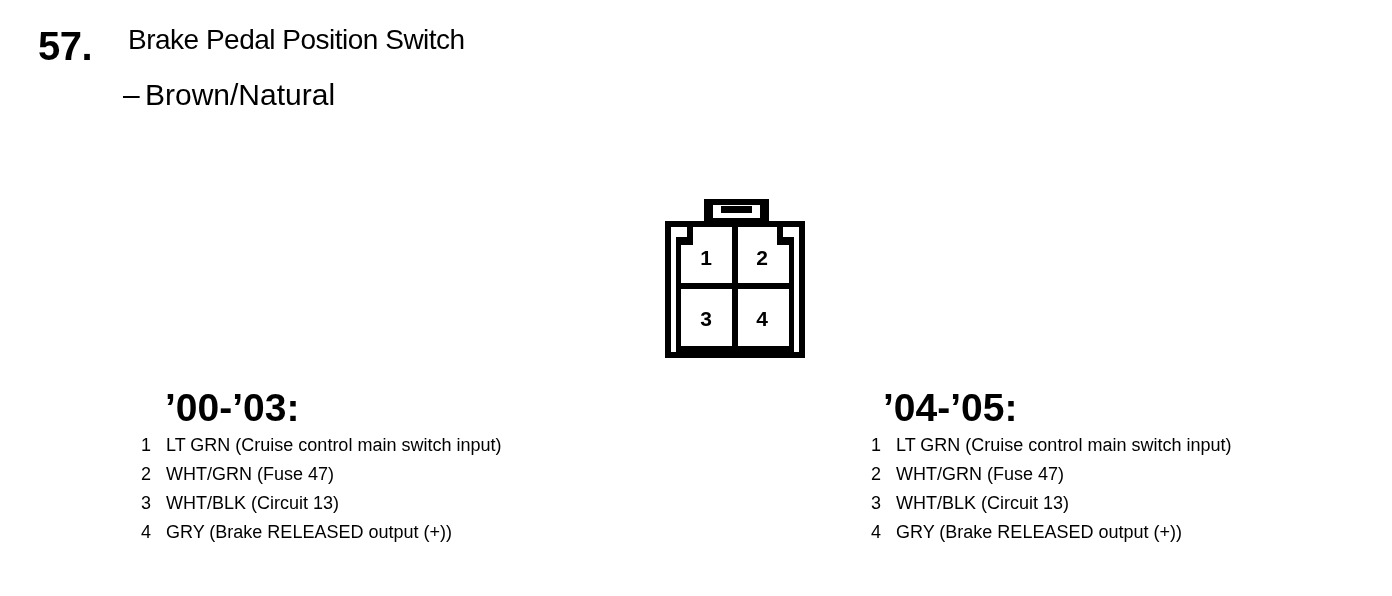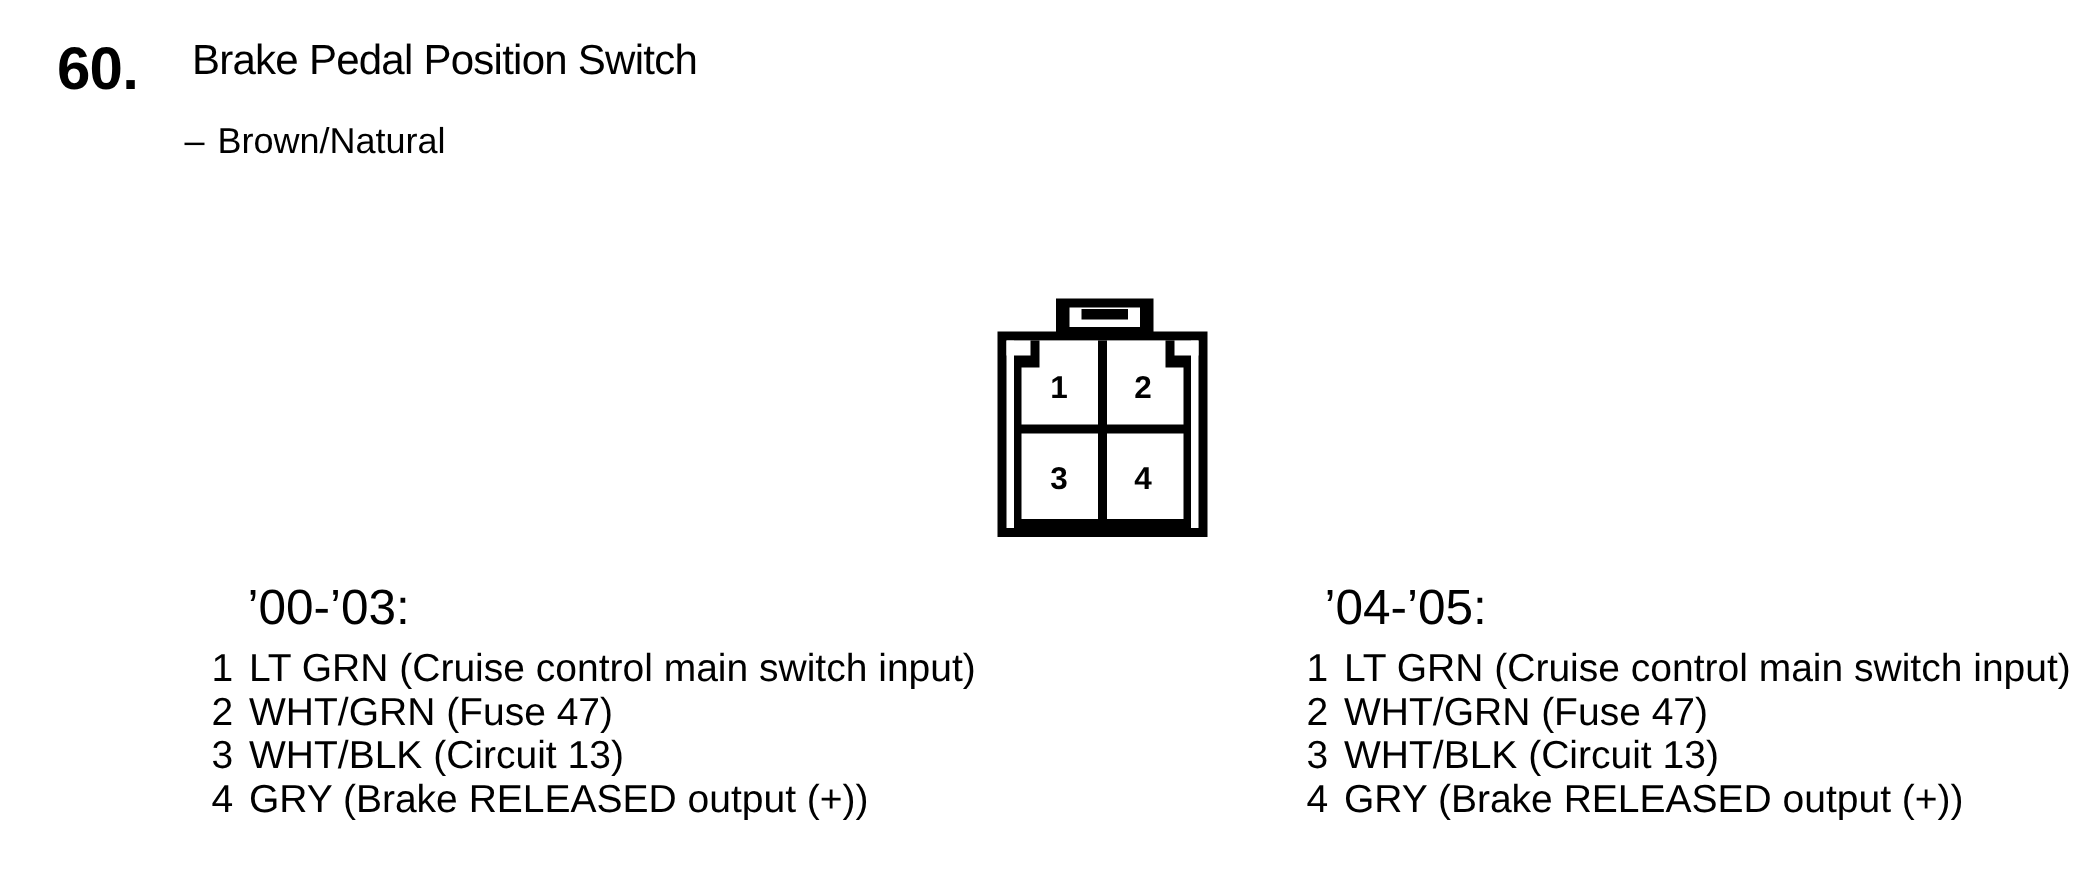--- a/index.html
+++ b/index.html
@@ -21,48 +21,48 @@
   }
   .page-title {
     left: 128px; top: 26px;
     font-size: 28px; font-weight: normal; line-height: 1;
     letter-spacing: -0.5px;
     white-space: nowrap;
   }
 
   .bullet-list { left: 123px; top: 80px; }
   .bullet-row {
-    font-size: 24px; line-height: 29px;
+    font-size: 30px; line-height: 29px;
     white-space: nowrap;
   }
   .bullet-dash { display: inline-block; width: 22px; }
 
   .connector-svg { left: 655px; top: 197px; }
 
   .col-header {
     top: 388px;
-    font-size: 33px; font-weight: normal; line-height: 1;
+    font-size: 39px; font-weight: bold; line-height: 1;
     white-space: nowrap;
   }
   .col-header.left  { left: 165px; }
   .col-header.right { left: 883px; }
 
   .pin-list { top: 431px; }
   .pin-list.left  { left: 141px; }
   .pin-list.right { left: 871px; }
   .pin-row {
-    font-size: 26px; line-height: 29px;
+    font-size: 18px; line-height: 29px;
     white-space: nowrap;
   }
   .pin-num { display: inline-block; width: 25px; }
 </style>
 </head>
 <body>
 
-<div class="abs section-number">60.</div>
+<div class="abs section-number">57.</div>
 <h1 class="abs page-title">Brake Pedal Position Switch</h1>
 
 <div class="abs bullet-list">
   <div class="bullet-row"><span class="bullet-dash">–</span><span>Brown/Natural</span></div>
 </div>
 
 <svg class="abs connector-svg" width="160" height="165" viewBox="0 0 160 165" aria-hidden="true">
 
   <rect x="49" y="2" width="65" height="26" fill="#000"></rect>
   <rect x="58" y="8" width="47" height="13" fill="#fff"></rect>

